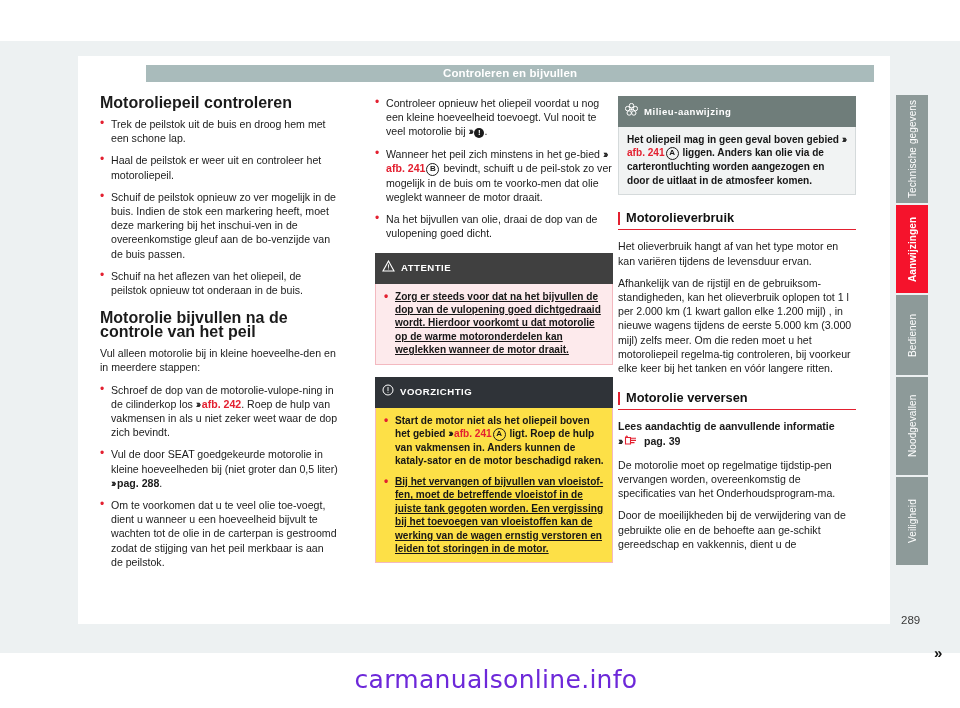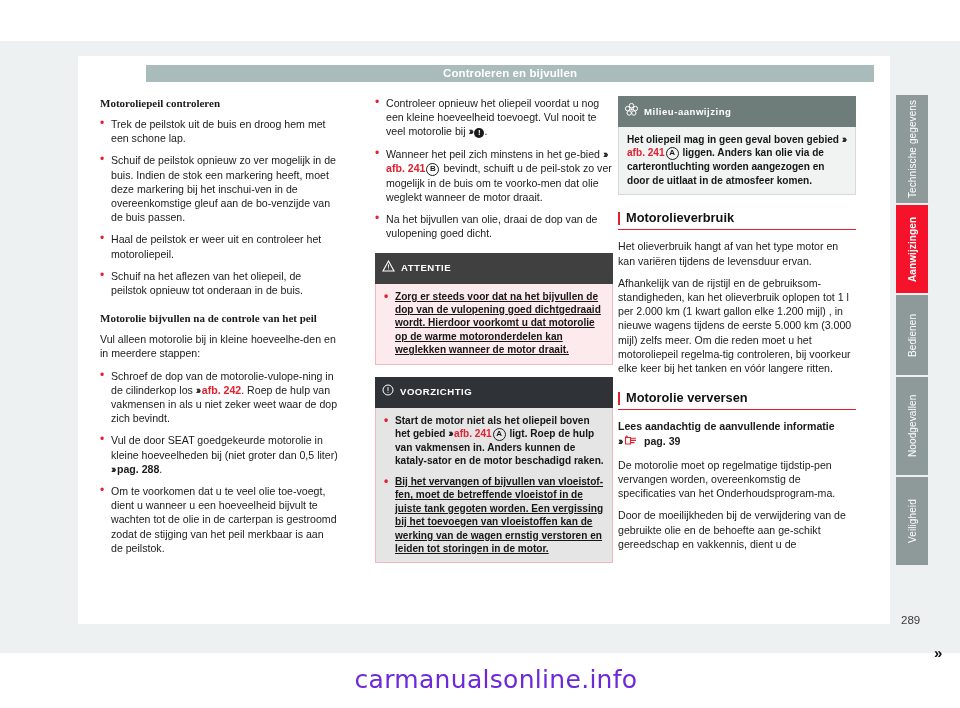--- a/index.html
+++ b/index.html
@@ -62,24 +62,23 @@
     font-size: 10.6px;
     line-height: 14.2px;
     color: #1b1b1b;
   }
   #col1 { left: 22px; }
   #col2 { left: 297px; }
   #col3 { left: 540px; }
 
   .h-sub {
     font-weight: bold;
-    font-size: 11px;
+    font-size: 16px;
     margin: 0 16px 7px 0;
     line-height: 14px;
-    font-family: Liberation Serif, serif;
   }
   .h-sub.spaced { margin-top: 14px; }
 
   p.para {
     margin: 0 0 8px 0;
   }
 
   
   .bullet {
     position: relative;
@@ -147,21 +146,21 @@
     color: #161616;
   }
   .notice-body .bullet { margin-bottom: 7px; }
   .notice-body .bullet:last-child { margin-bottom: 0; text-decoration: underline; }
   .notice-body p.para:last-child { margin-bottom: 0; }
 
   .notice.danger .notice-head { background: #404040; }
   .notice.danger .notice-body { background: #fdeaec; border: 1px solid #f3b9c0; border-top: none; }
 
   .notice.caution .notice-head { background: #2f3338; }
-  .notice.caution .notice-body { background: #e5e5e5; border: 1px solid #f3b9c0; border-top: none; }
+  .notice.caution .notice-body { background: #fde047; border: 1px solid #f3b9c0; border-top: none; }
 
   .notice.env .notice-head { background: #6f7d7a; }
   .notice.env .notice-body { background: #f1f3f3; border: 1px solid #d5dadb; border-top: none; }
 
   
   .sec-head {
     position: relative;
     font-size: 12.8px;
     font-weight: bold;
     color: #111111;
@@ -243,22 +242,22 @@
 
   <div id="page">
 
     <div id="header-bar">Controleren en bijvullen</div>
 
     <div class="col" id="col1">
 
       <div class="h-sub">Motoroliepeil controleren</div>
 
       <div class="bullet">Trek de peilstok uit de buis en droog hem met een schone lap.</div>
+      <div class="bullet">Haal de peilstok er weer uit en controleer het motoroliepeil.</div>
       <div class="bullet">Schuif de peilstok opnieuw zo ver mogelijk in de buis. Indien de stok een markering heeft, moet deze markering bij het inschui-ven in de overeenkomstige gleuf aan de bo-venzijde van de buis passen.</div>
-      <div class="bullet">Haal de peilstok er weer uit en controleer het motoroliepeil.</div>
       <div class="bullet">Schuif na het aflezen van het oliepeil, de peilstok opnieuw tot onderaan in de buis.</div>
 
       <div class="h-sub spaced">Motorolie bijvullen na de controle van het peil</div>
 
       <p class="para">Vul alleen motorolie bij in kleine hoeveelhe-den en in meerdere stappen:</p>
 
       <div class="bullet">
         <span>Schroef de dop van de motorolie-vulope-ning in de cilinderkop los </span><span class="chev">›››</span> <a class="red">afb. 242</a><span>. Roep de hulp van vakmensen in als u niet zeker weet waar de dop zich bevindt.</span>
       </div>
 

